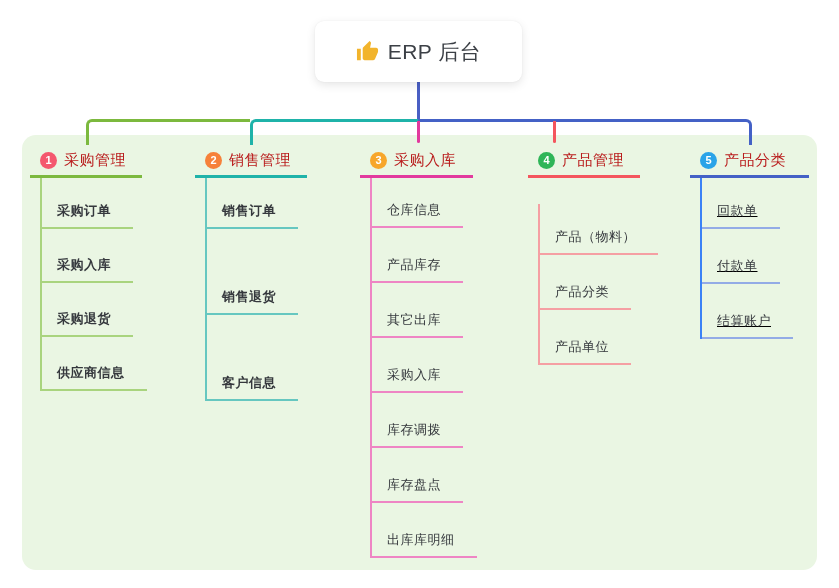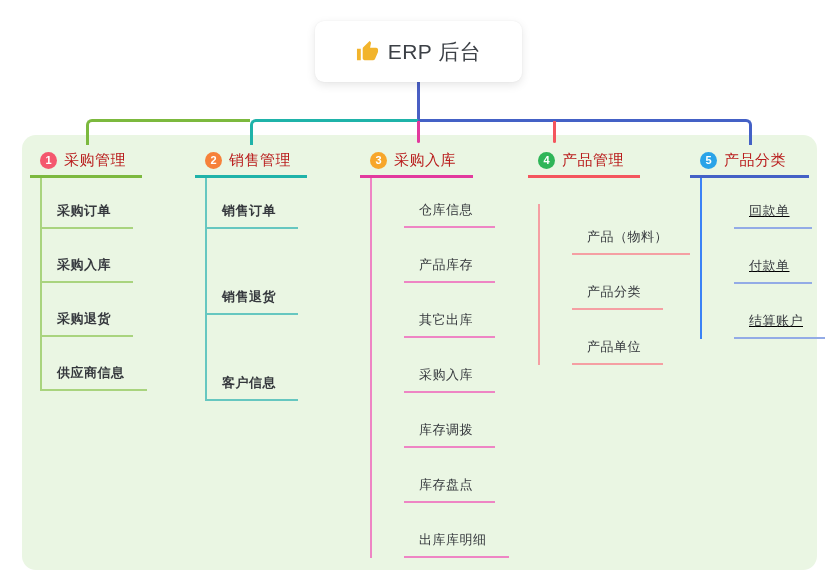--- a/index.html
+++ b/index.html
@@ -36,21 +36,21 @@
   
   .children{position:absolute;top:178px;display:flex;flex-direction:column;align-items:flex-start;}
   .b1 .children{border-left:2px solid #a9d47e;}
   .b2 .children{border-left:2px solid #66c7c0;}
   .b3 .children{border-left:2px solid #ee85c4;}
   .b4 .children{border-left:2px solid #f59fa3;margin-top:26px;}
   .b5 .children{border-left:2px solid #3b82f6;text-decoration:underline;}
   .child-row{display:flex;align-items:flex-end;box-sizing:border-box;}
   .b1 .child-row,.b2 .child-row{height:54px;font-weight:bold;}
   .b1 .child-row:first-child,.b2 .child-row:first-child{height:51px;}
-  .b3 .child-row,.b4 .child-row,.b5 .child-row{height:55px;padding-left:32px;}
+  .b3 .child-row,.b4 .child-row,.b5 .child-row{height:55px;}
   .b3 .child-row:first-child{height:50px;}
   .b4 .child-row:first-child,.b5 .child-row:first-child{height:51px;}
   .child-label{display:inline-block;padding:0 22px 7px 15px;font-size:13px;color:#35383d;
          white-space:nowrap;cursor:pointer;letter-spacing:.5px;}
   .b1 .child-label{border-bottom:2px solid #a9d47e;}
   .b2 .child-label{border-bottom:2px solid #66c7c0;}
   .b3 .child-label{border-bottom:2px solid #ee85c4;}
   .b4 .child-label{border-bottom:2px solid #f59fa3;}
   .b5 .child-label{border-bottom:2px solid #93abe6;}
 </style>

